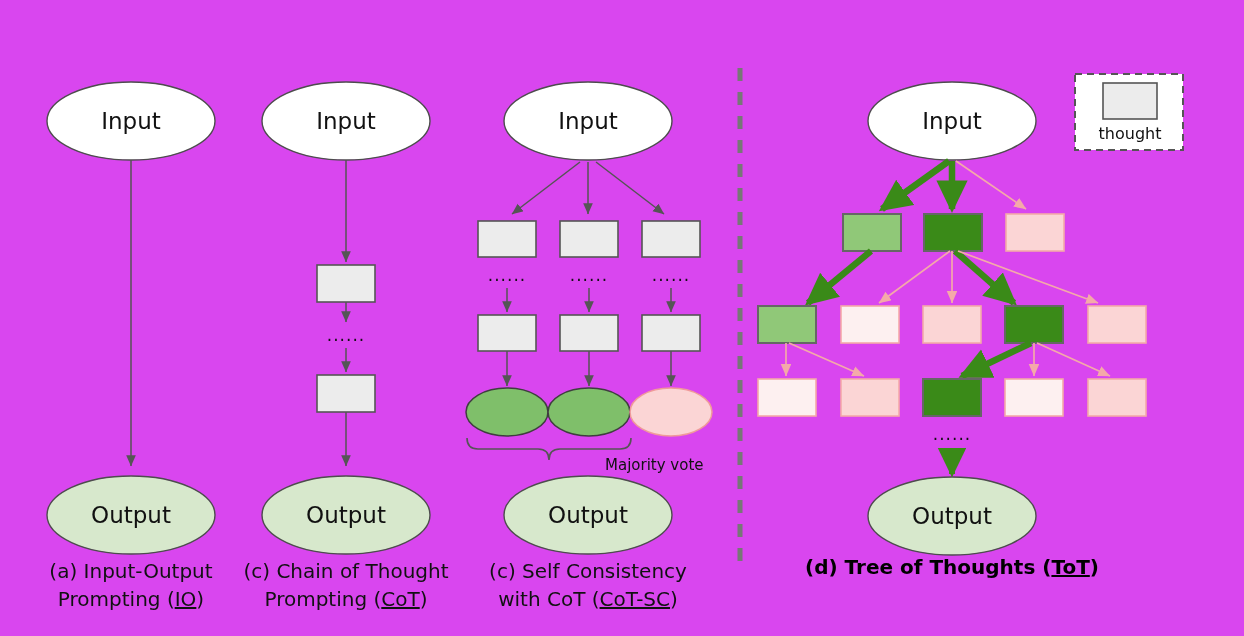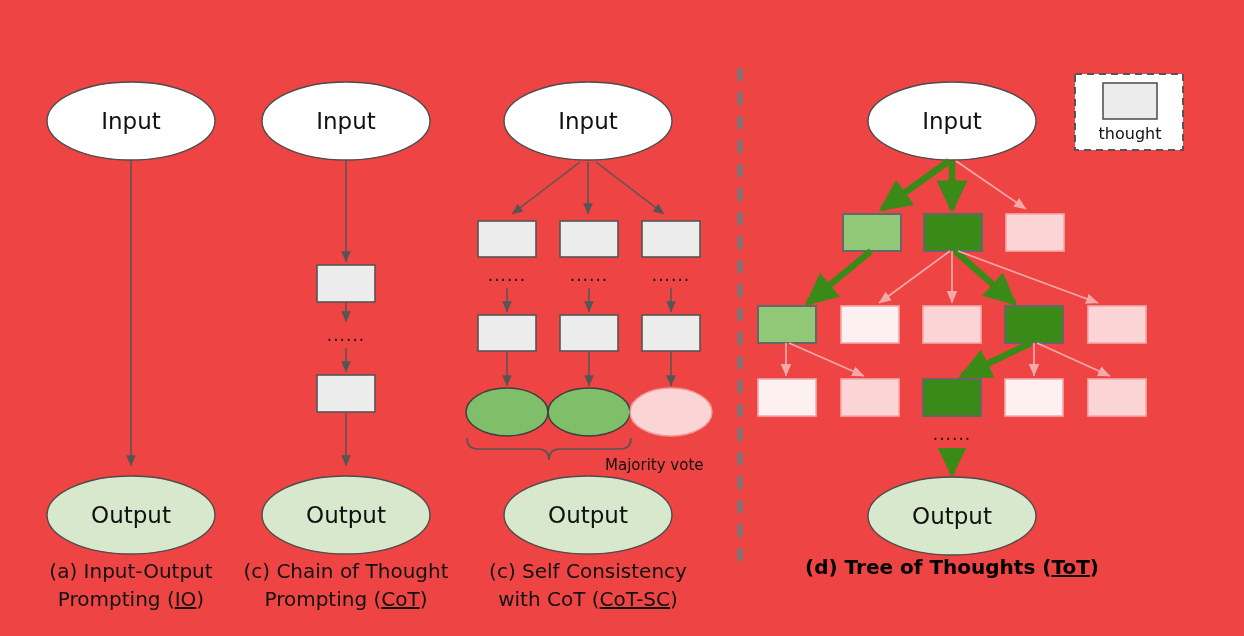--- a/index.html
+++ b/index.html
@@ -1,18 +1,18 @@
 <!DOCTYPE html>
 <html><head>
 <meta charset="utf-8">
 <style>
   html,body{margin:0;padding:0;background:#ffffff;}
   body{width:1244px;height:636px;overflow:hidden;
        font-family:"DejaVu Sans","Liberation Sans",sans-serif;}
-  #stage{position:relative;width:1244px;height:636px;background:#ef4444;}
+  #stage{position:relative;width:1244px;height:636px;background:#d946ef;}
   svg{position:absolute;top:0;left:0;width:1244px;height:636px;}
   text{font-family:"DejaVu Sans","Liberation Sans",sans-serif;}
   .node-label{font-size:23px;fill:#111;text-anchor:middle;dominant-baseline:middle;}
   .caption{font-size:20px;fill:#111;text-anchor:middle;}
   .caption-bold{font-size:20px;fill:#000;text-anchor:middle;font-weight:bold;}
   .small-lbl{font-size:15px;fill:#111;text-anchor:start;}
   .legend-lbl{font-size:16px;fill:#111;text-anchor:middle;}
   .dots{font-size:17px;fill:#111;text-anchor:middle;letter-spacing:1px;}
 </style>
 </head>

